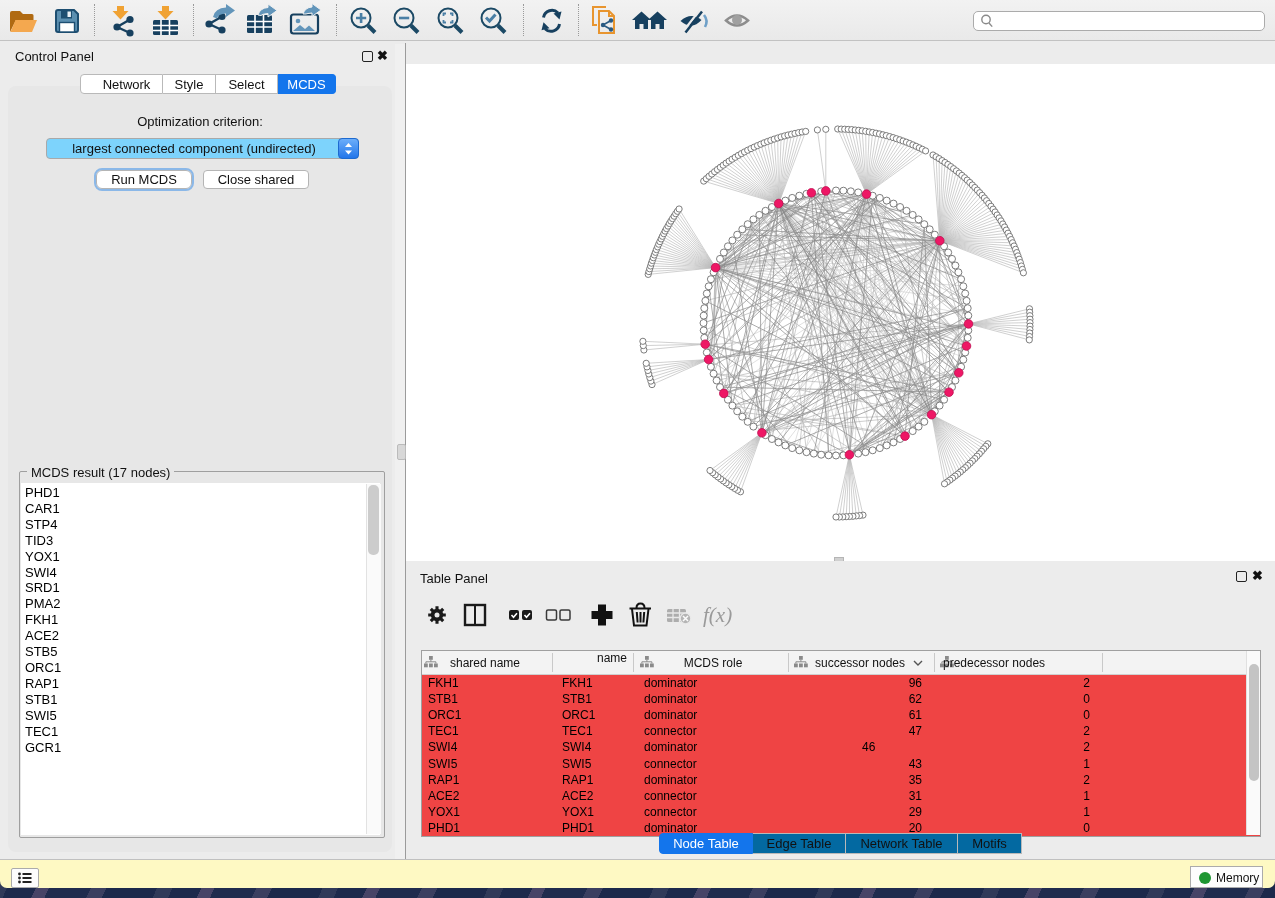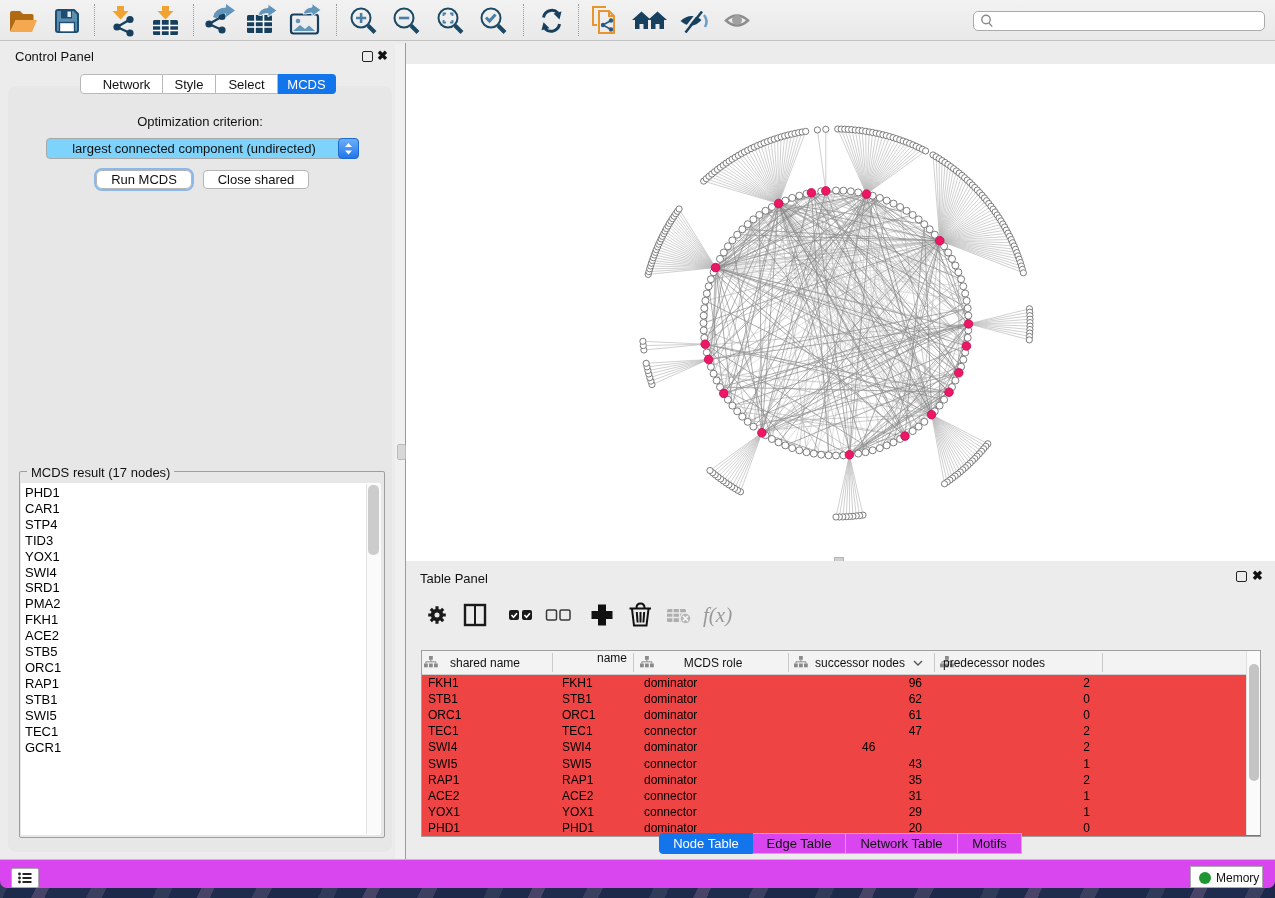--- a/index.html
+++ b/index.html
@@ -53,26 +53,26 @@
   #netcanvas{left:0;top:21px;width:869px;height:497px;background:#fff;}
   
   #tablepanel{left:406px;top:561px;width:869px;height:298px;background:#ececec;}
   #tptitle{left:14px;top:10px;font-size:13px;color:#111;}
   #tbl{left:15px;top:81px;width:838px;height:185px;background:#ef4444;border:1px solid #9f9f9f;margin-top:8px;}
   #tblhead{left:0;top:0;width:836px;height:23px;background:#f3f3f3;border-bottom:1px solid #cfcfcf;
      font-size:12px;color:#111;}
   .hsep{position:absolute;top:2px;height:19px;width:1px;background:#c9c9c9;}
   .rowtxt{position:absolute;font-size:12px;color:#000;}
   #tbltabs{left:253px;top:272px;height:21px;display:flex;font-size:13px;}
-  .ttab{background:#d946ef;border:1px solid #b9b9b9;border-left:none;color:#111;
+  .ttab{background:#0369a1;border:1px solid #b9b9b9;border-left:none;color:#111;
        display:flex;align-items:center;justify-content:center;}
   .ttab.first{border-left:1px solid #1375ec;border-radius:4px 0 0 4px;}
   .ttab.sel{background:#1375ec;border-color:#1375ec;color:#fff;}
   
-  #statusbar{left:0;top:859px;width:1275px;height:28px;background:#d946ef;border-top:1px solid #c0c0c0;border-radius:0 0 7px 7px;z-index:2;}
+  #statusbar{left:0;top:859px;width:1275px;height:28px;background:#fef9c3;border-top:1px solid #c0c0c0;border-radius:0 0 7px 7px;z-index:2;}
   #listbtn{left:11px;top:8px;width:26px;height:18px;background:#fdfdfd;border:1px solid #ababab;border-radius:2px;}
   #membtn{left:1190px;top:6px;width:73px;height:22px;background:#fdfdfd;border:1px solid #ababab;
      font-size:12px;color:#111;box-sizing:border-box;}
   #wallpaper{left:0;top:870px;width:1275px;height:28px;z-index:1;
      background:repeating-linear-gradient(115deg,#303a59 0 14px,#1d2a4c 14px 40px,#474467 40px 52px,#202c4e 52px 90px,#3b3f60 90px 104px,#1c294b 104px 150px);}
 </style>
 </head>
 <body>
 <div id="toolbar" class="abs">
 <svg width="1275" height="40" style="position:absolute;left:0;top:0">

